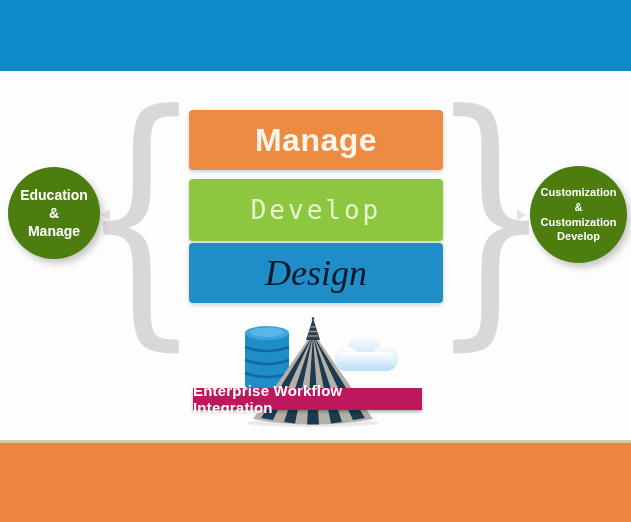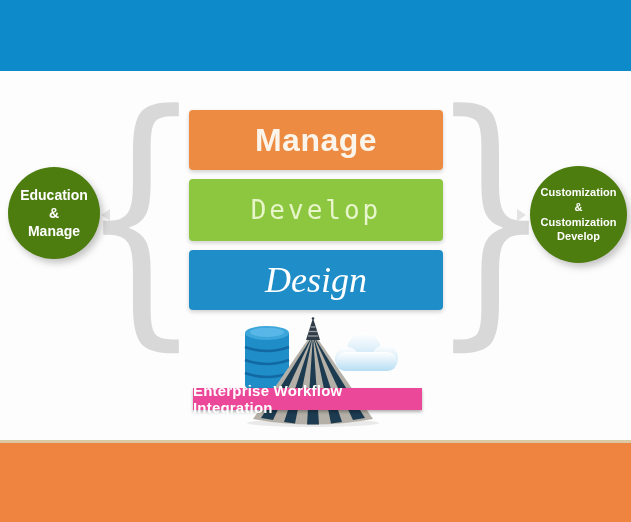--- a/index.html
+++ b/index.html
@@ -12,22 +12,22 @@
   .bar-bottom{position:absolute;left:0;right:0;top:440px;bottom:0;background:#ef8440;border-top:3px solid #dbc8a5;}
 
   
   .layer{position:absolute;left:189px;width:254px;border-radius:4px;
     display:flex;align-items:center;justify-content:center;
     box-shadow:0 2px 4px rgba(0,0,0,0.18);}
   .layer-manage{top:110px;height:60px;background:#ec8b41;
     color:#fbf4ea;font-weight:bold;font-size:32px;letter-spacing:0.5px;}
   .layer-develop{top:179px;height:62px;background:#8dc63f;
     color:#e7f5cb;font-family:"DejaVu Sans Mono",monospace;font-size:26px;letter-spacing:3px;}
-  .layer-design{top:250px;height:60px;background:#1e8dc8;
-    color:#ffffff;font-family:"Liberation Serif",serif;font-style:italic;font-size:36px;}
+  .layer-design{top:243px;height:60px;background:#1e8dc8;
+    color:#0f172a;font-family:"Liberation Serif",serif;font-style:italic;font-size:36px;}
 
   
   .brace{position:absolute;top:112px;height:206px;width:70px;
     display:flex;align-items:center;justify-content:center;
     color:#d8d8d8;font-family:"DejaVu Serif",serif;font-size:272px;line-height:1;
     user-select:none;pointer-events:none;}
   .brace-left{left:106px;transform:scaleX(0.72);}
   .brace-right{left:456px;transform:scaleX(0.72);}
 
   
@@ -41,21 +41,21 @@
   
   .chev{position:absolute;width:0;height:0;}
   .chev-left{left:101px;top:209px;border-top:6px solid transparent;
     border-bottom:6px solid transparent;border-right:9px solid #e3e3e3;}
   .chev-right{left:517px;top:209px;border-top:6px solid transparent;
     border-bottom:6px solid transparent;border-left:9px solid #e3e3e3;}
 
   
   .bottom-art{position:absolute;left:228px;top:314px;width:184px;height:114px;z-index:2;}
   .banner{position:absolute;left:193px;top:388px;width:229px;height:22px;
-    background:#ec4899;color:#ffffff;z-index:3;
+    background:#be185d;color:#ffffff;z-index:3;
     display:flex;align-items:center;justify-content:center;
     font-weight:bold;font-size:15px;letter-spacing:0.2px;
     box-shadow:0 2px 3px rgba(0,0,0,0.3);}
 </style>
 </head>
 <body>
 
 <div id="canvas">
 
   <div class="bar-top"></div>

